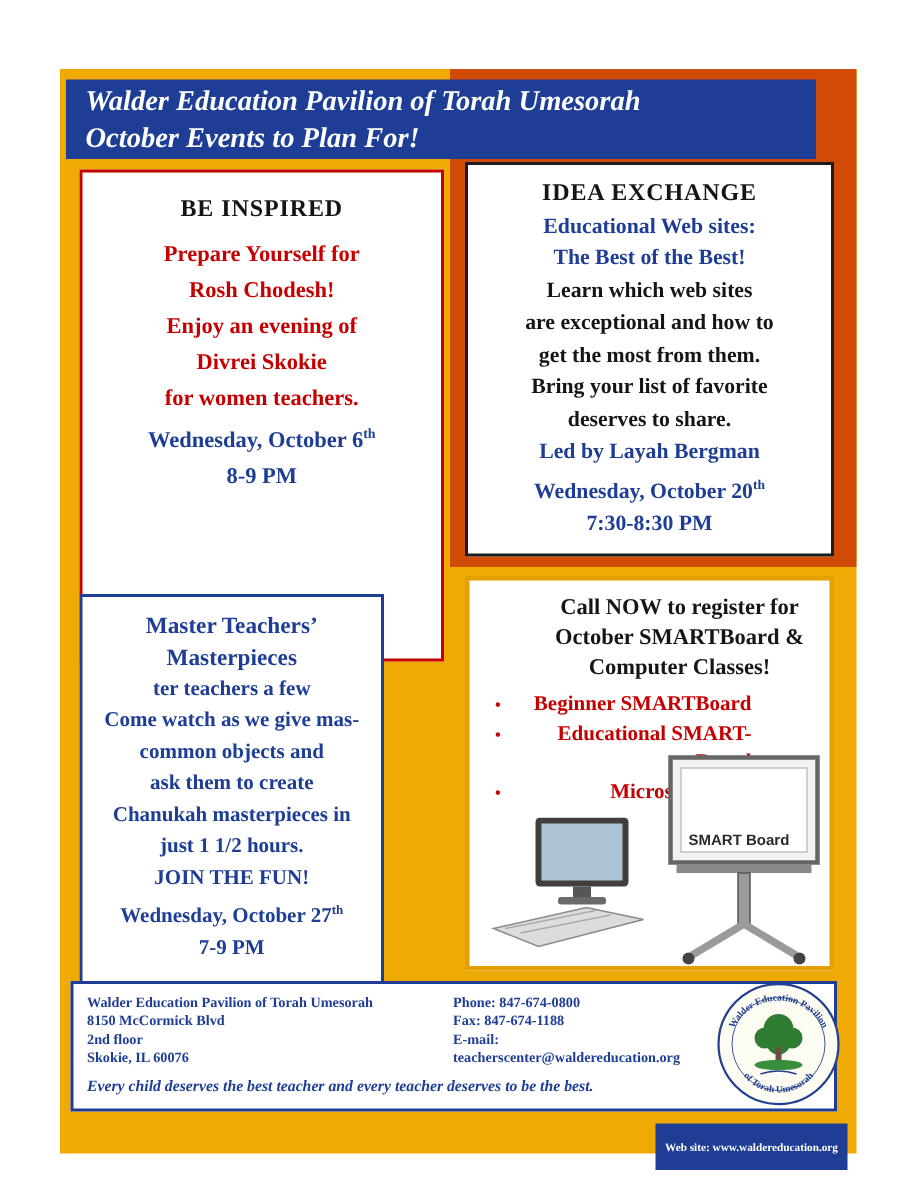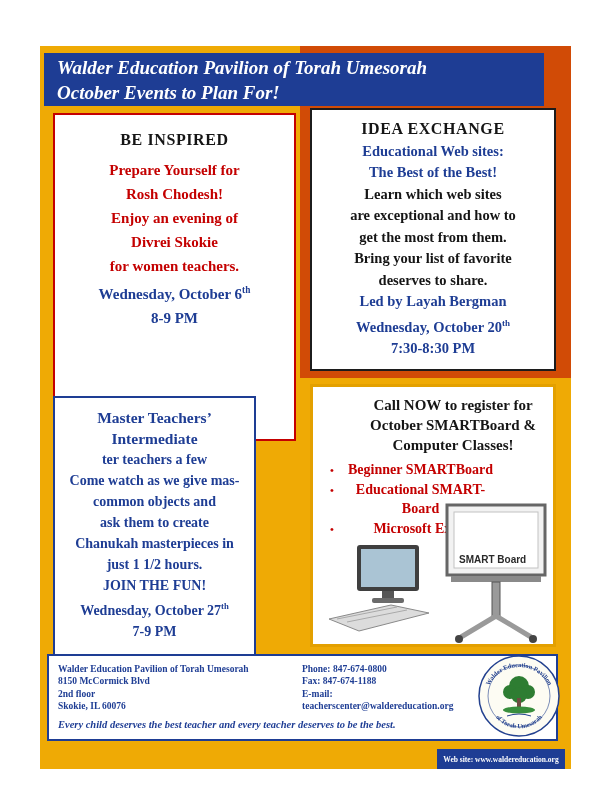--- a/index.html
+++ b/index.html
@@ -35,21 +35,21 @@
 
   .card2 { left:310px; top:108px; width:246px; height:263px; border:2px solid #1c1c1c;             font-size:14.5px; line-height:21.5px; padding-top:8px; }
   .card2 .title { font-size:16px; letter-spacing:.6px; margin-bottom:1px; }
 
   .card3 { left:53px;  top:384px; width:203px; height:263px; border:2px solid var(--blue,#1e3d94); font-size:14px;   line-height:21px;   padding-top:9px;margin-top:12px; }
   .card3 .title { font-size:15.5px; }
 
   .card4 { left:310px; top:384px; width:246px; height:263px; border:3px solid var(--gold,#e3a000); }
   .card4 .title { font-size:15px; line-height:20px; color:#151515;margin-left:40px; }
   .card4 { padding-top:8px; }
-  .card4 ul { list-style:none; text-align:center; margin:5px 0 0 16px; width:172px; color:var(--red,#c40000); font-size:14px; line-height:19.5px; }
+  .card4 ul { list-style:none; text-align:right; margin:5px 0 0 16px; width:172px; color:var(--red,#c40000); font-size:14px; line-height:19.5px; }
   .card4 li { position:relative; padding-left:11px; }
   .card4 li::before { content:"\2022"; position:absolute; left:1px; top:1px; font-size:11px; }
 
   sup { font-size:62%; vertical-align:super; }
 
   .board-svg { position:absolute; right:2px;  top:116px; width:106px; height:142px; }
   .pc-svg    { position:absolute; left:14px;  top:158px; width:118px; height:88px; }
 
   
   .footer {
@@ -57,21 +57,21 @@
     background:#ffffff; border:2px solid var(--blue,#1e3d94);
     color:var(--blue,#1e3d94); font-size:9.5px; line-height:12.3px;
   }
   .footer .addr    { position:absolute; left:9px;   top:7px; text-align:left; }
   .footer .contact { position:absolute; left:253px; top:7px; text-align:left; }
   .footer .tagline { position:absolute; left:9px;   top:63px; font-style:italic; font-size:10.5px; white-space:nowrap; }
 
   .logo-svg { left:477px; top:654px; width:84px; height:84px; }
 
   .webbar {
-    left:437px; top:749px; width:128px; height:20px;
+    left:437px; top:749px; width:128px; height:31px;
     background:var(--blue,#1e3d94); color:#ffffff;
     font-size:7.5px; display:flex; align-items:center; justify-content:center;
     white-space:nowrap;
   }
 </style>
 </head>
 <body>
 
 <div class="abs bg-yellow"></div>
 <div class="abs bg-orange"></div>
@@ -101,21 +101,21 @@
   <div class="black">get the most from them.</div>
   <div class="black">Bring your list of favorite</div>
   <div class="black">deserves to share.</div>
   <div class="blue">Led by Layah Bergman</div>
   <div class="blue"><span>Wednesday, October 20</span><sup>th</sup></div>
   <div class="blue">7:30-8:30 PM</div>
 </section>
 
 <section class="abs card card3 blue">
   <div class="title">Master Teachers’</div>
-  <div class="title">Intermediate</div>
+  <div class="title">Masterpieces</div>
   <div>ter teachers a few</div>
   <div>Come watch as we give mas-</div>
   <div>common objects and</div>
   <div>ask them to create</div>
   <div>Chanukah masterpieces in</div>
   <div>just 1 1/2 hours.</div>
   <div>JOIN THE FUN!</div>
   <div><span>Wednesday, October 27</span><sup>th</sup></div>
   <div>7-9 PM</div>
 </section>

